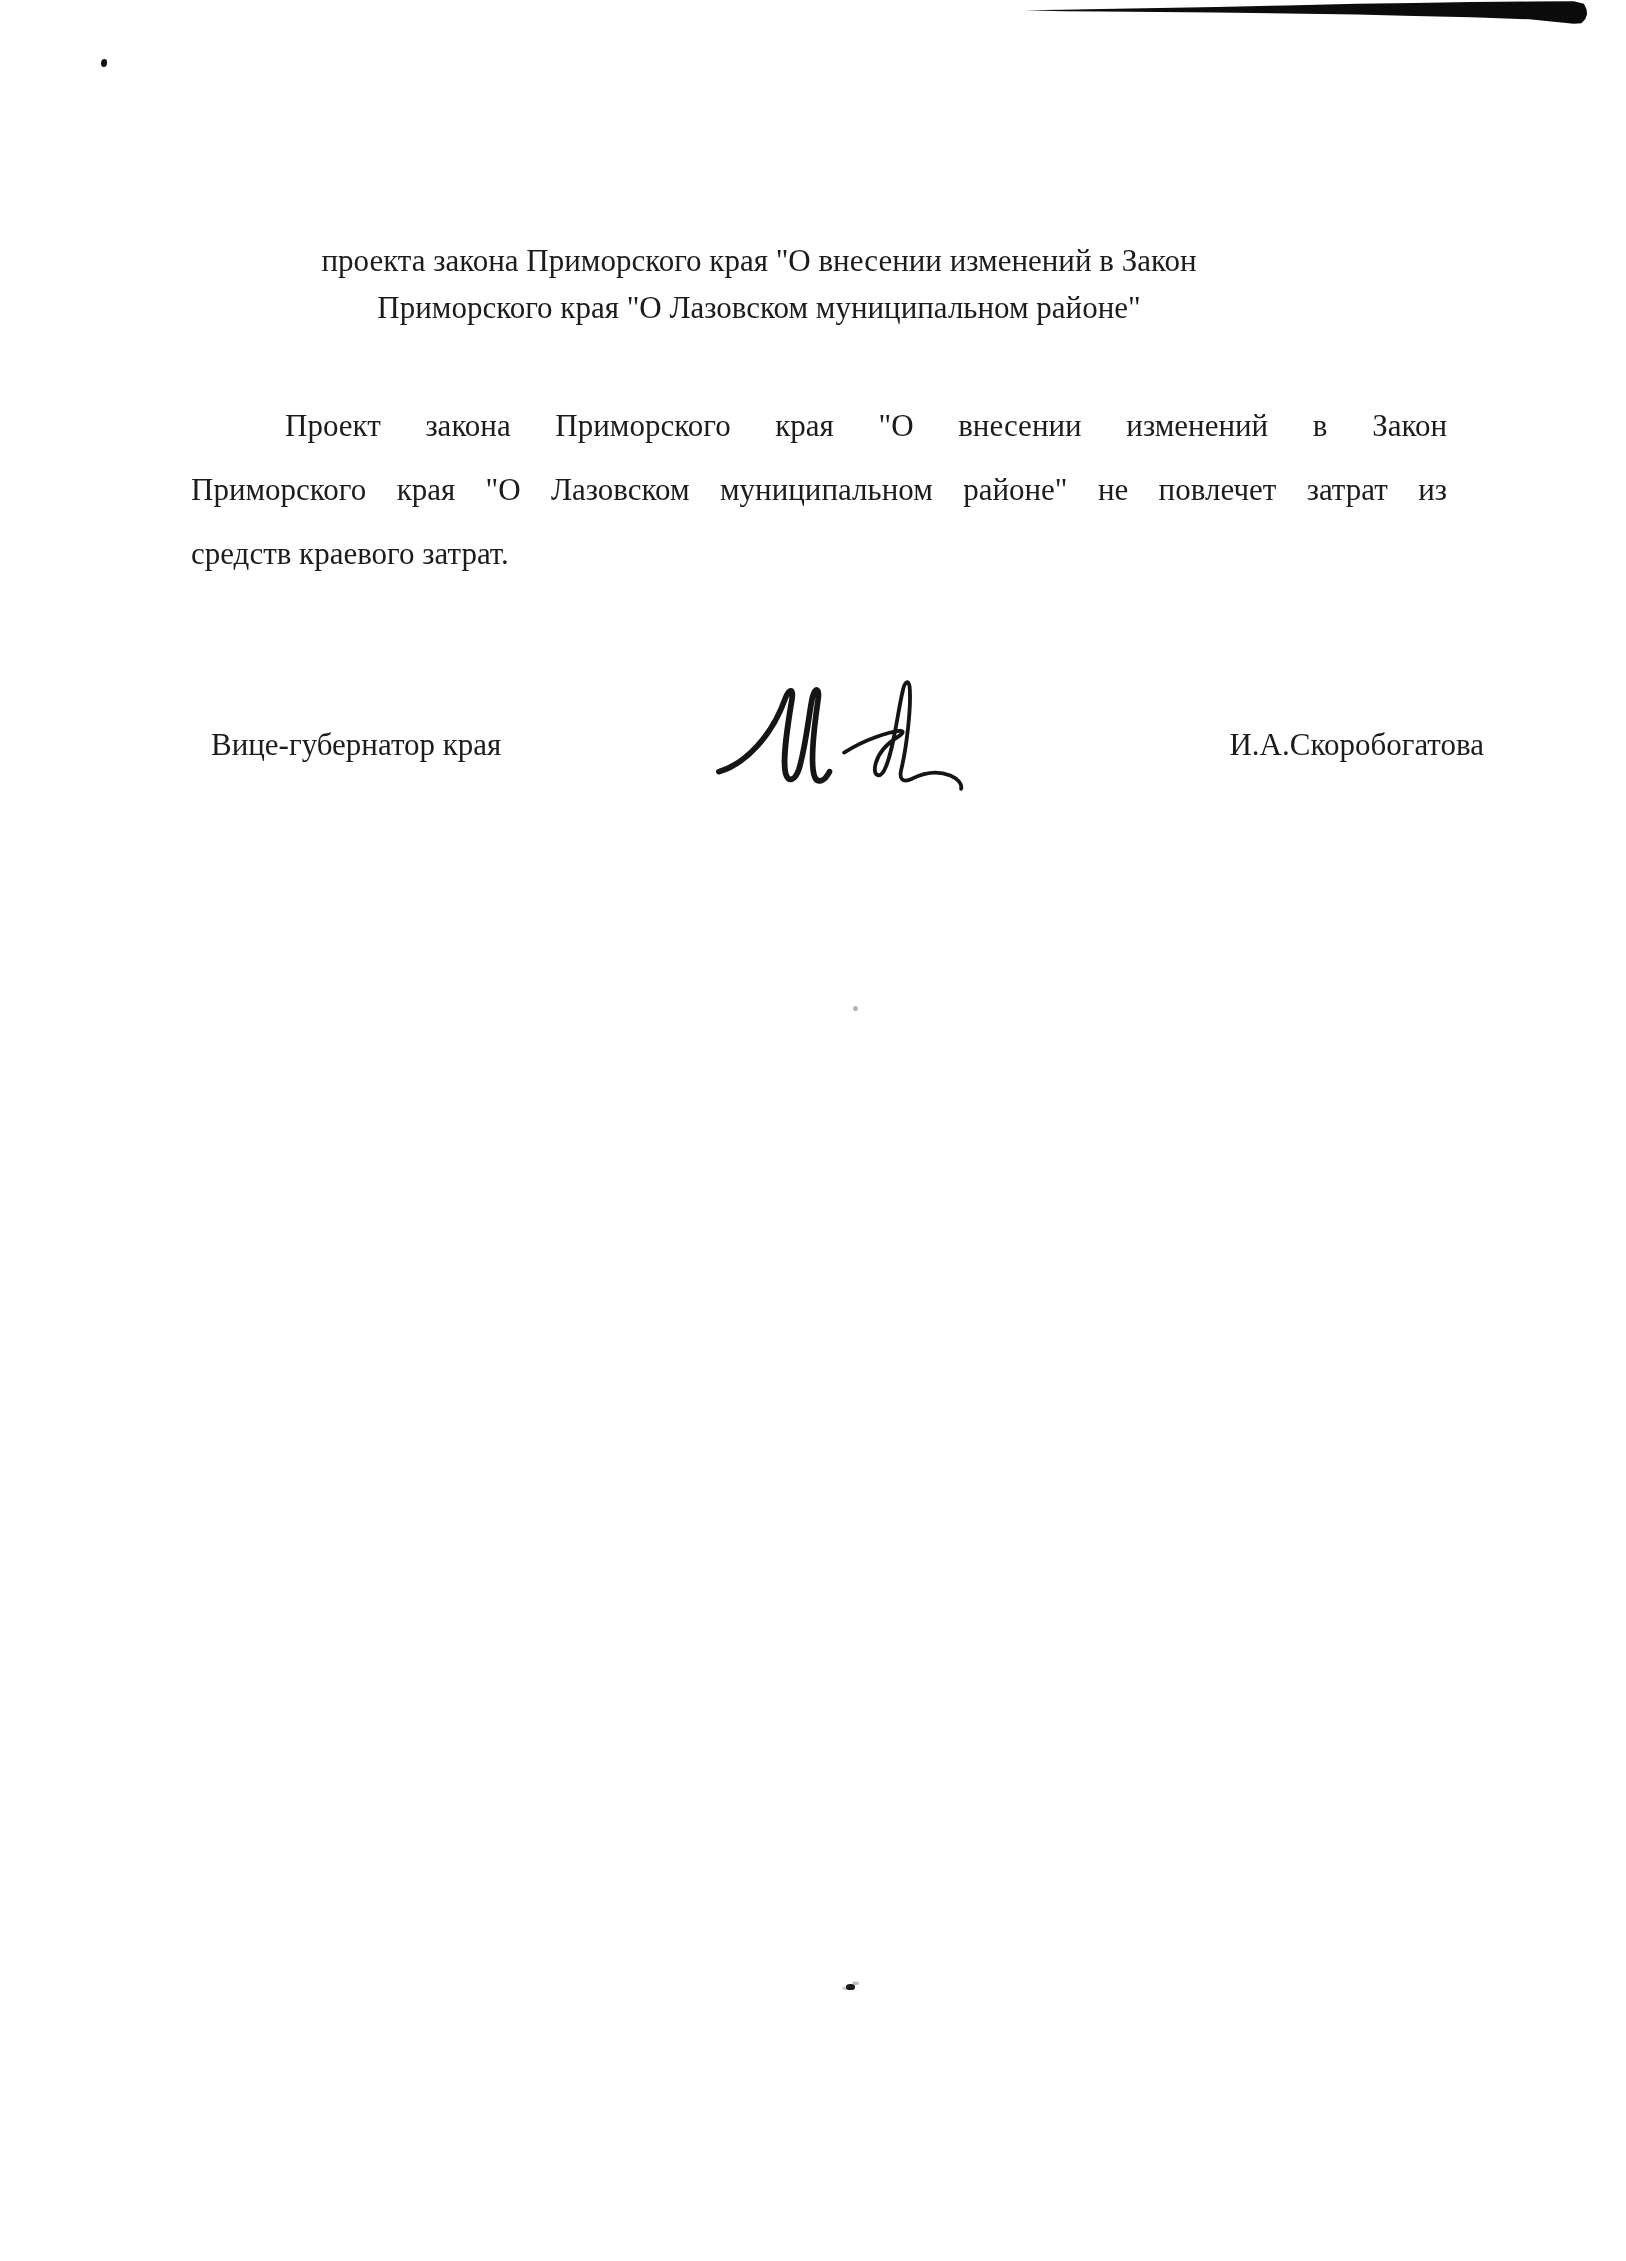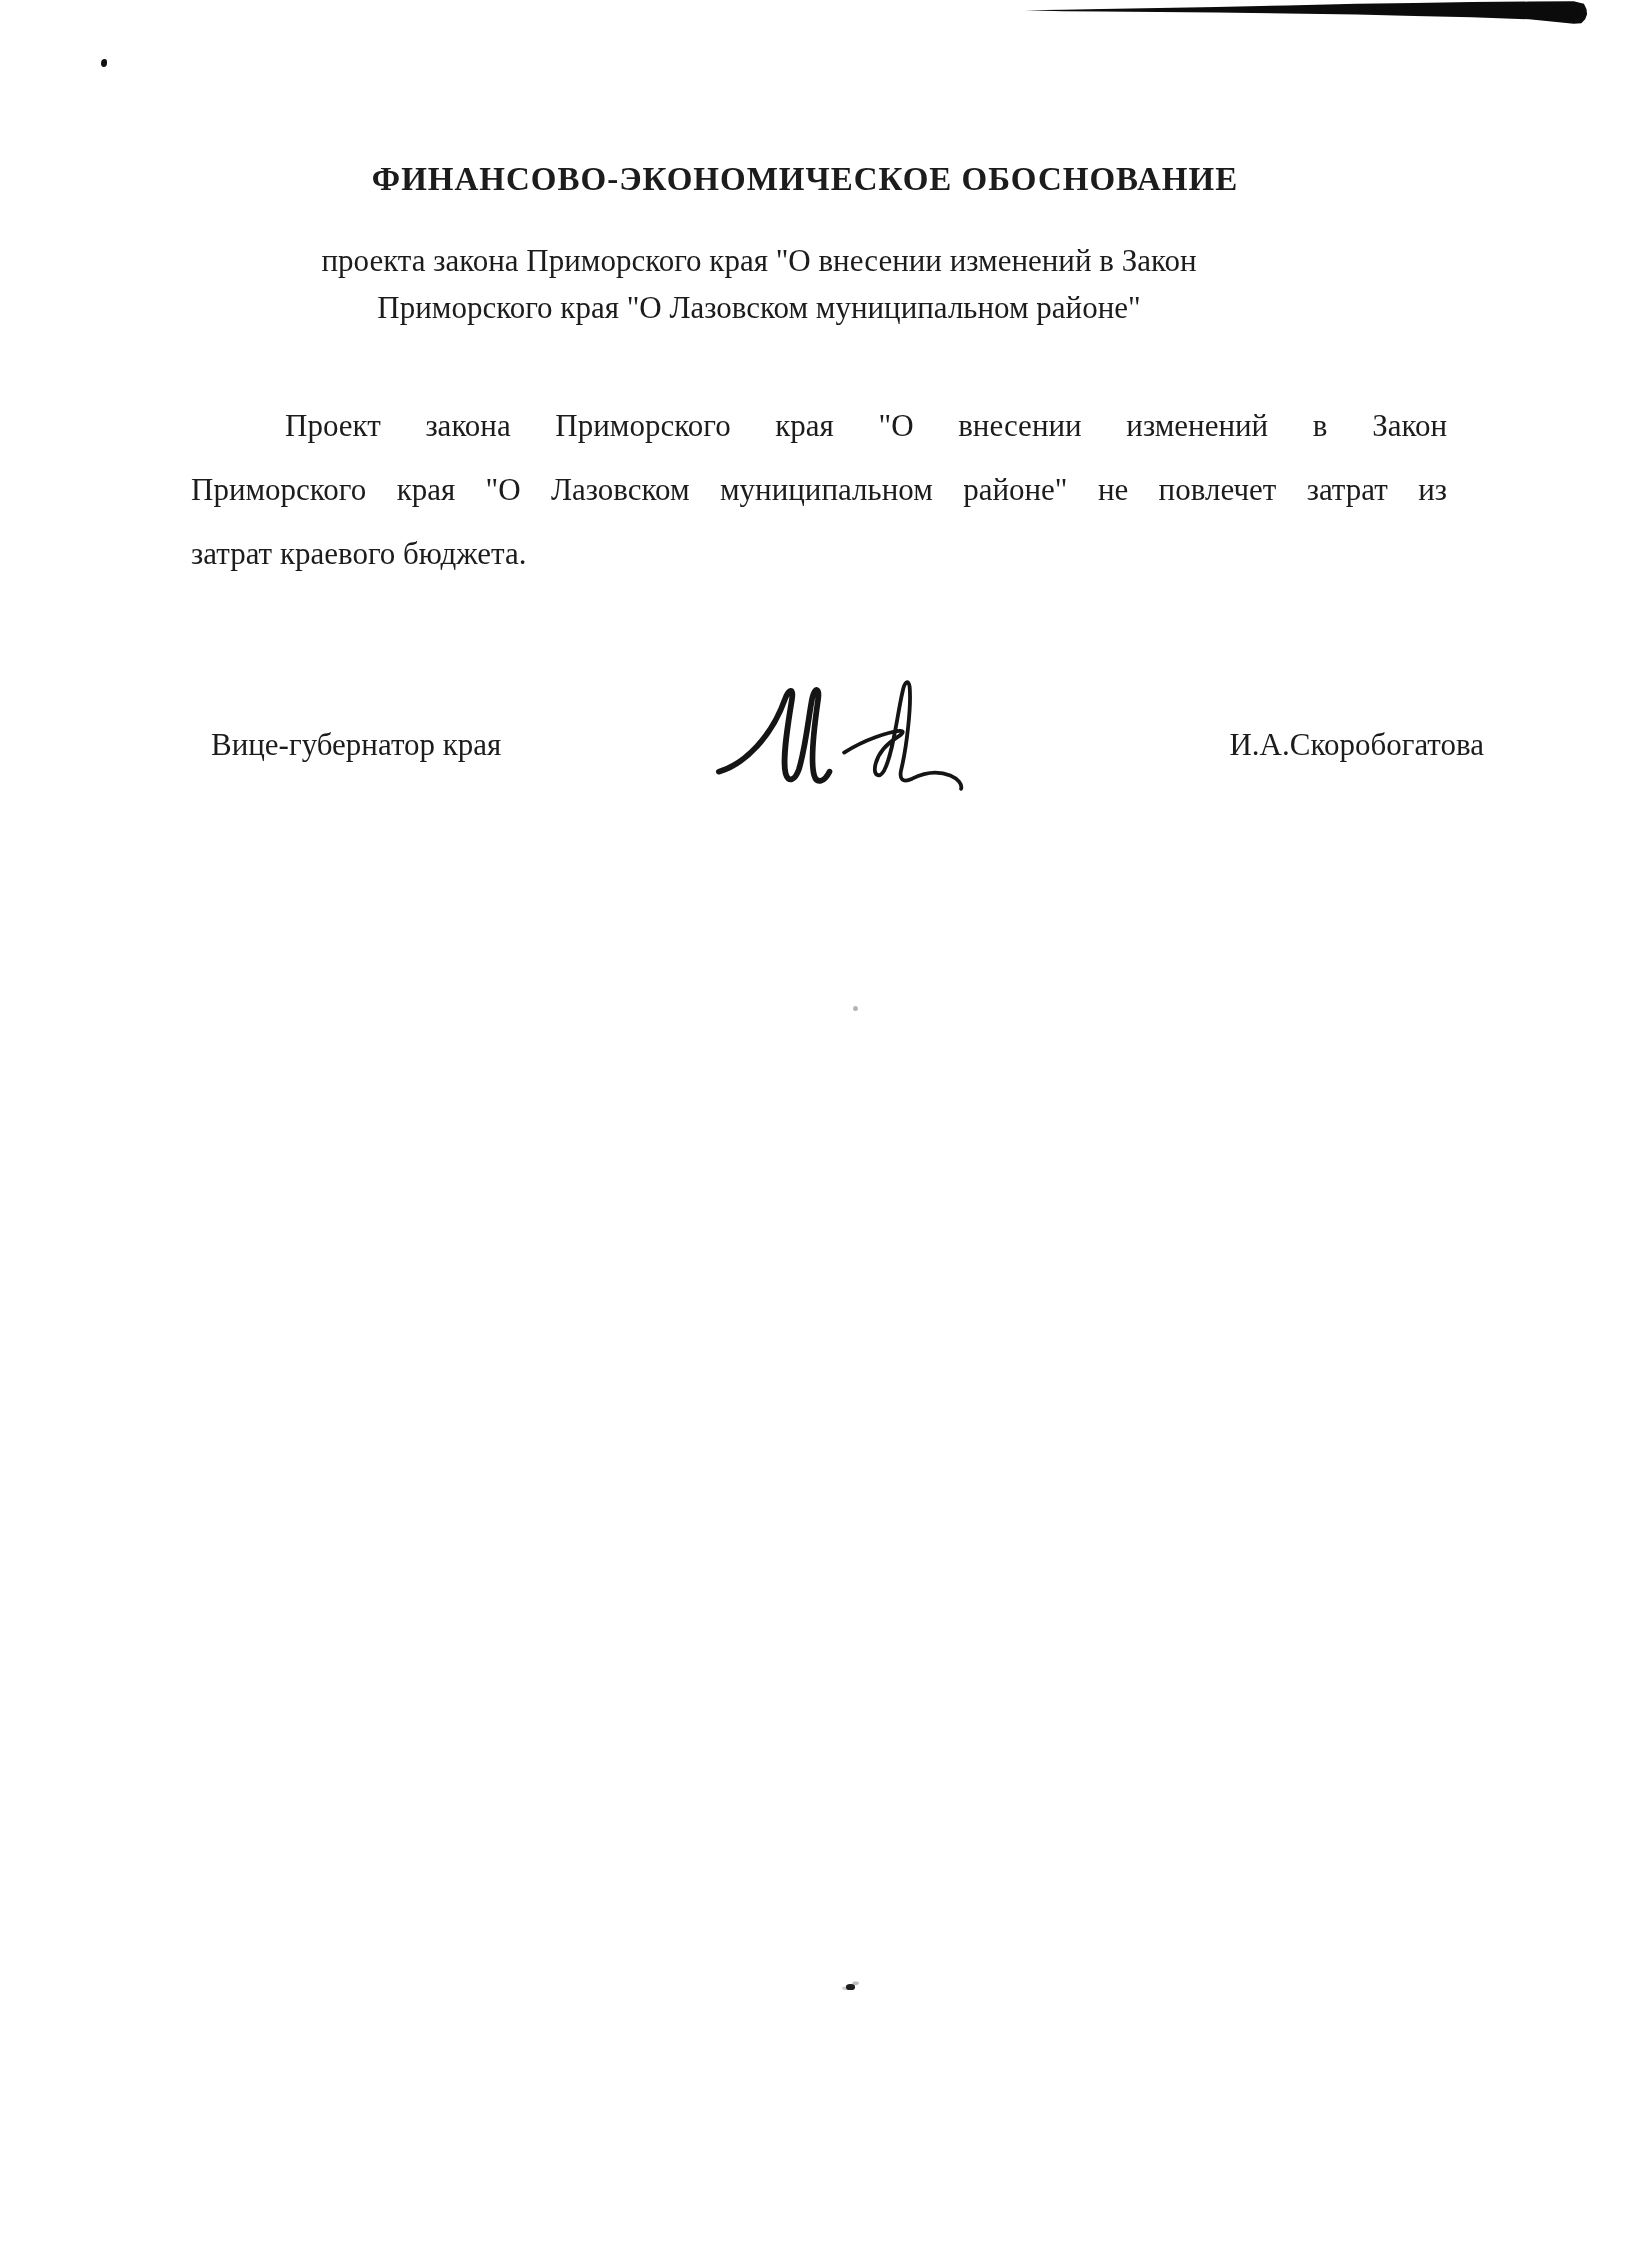--- a/index.html
+++ b/index.html
@@ -90,31 +90,30 @@
 
 <div class="page">
 
   <svg class="streak-svg" viewBox="0 0 884 42" preserveAspectRatio="none" aria-hidden="true">
     <polygon fill="#0c0c0c" points="0,16 60,15 120,14 210,12.5 300,11 410,8.5 520,6 610,4.5 700,3 790,2.5 860,2 876,6 880,14 881,22 878,30 872,36 860,37 790,30 700,27 610,25 520,22.5 410,21 300,19.5 210,18.5 120,18 60,17.5"></polygon>
     <polygon fill="#0c0c0c" opacity="0.85" points="520,9 700,6 860,8 874,20 860,33 700,24 520,19"></polygon>
   </svg>
 
   <div class="dot-artifact"></div>
 
-  <div class="doc-title">ФИНАНСОВО-ЭКОНОМИЧЕСКОЕ ОБОСНОВАНИЕ</div>
 
   <div class="doc-subtitle">
     <div>проекта закона Приморского края "О внесении изменений в Закон</div>
     <div>Приморского края "О Лазовском муниципальном районе"</div>
   </div>
 
   <div class="doc-body">
     <div class="body-line first">Проект закона Приморского края "О внесении изменений в Закон</div>
     <div class="body-line">Приморского края "О Лазовском муниципальном районе" не повлечет затрат из</div>
-    <div class="body-line last">затрат краевого бюджета.</div>
+    <div class="body-line last">средств краевого затрат.</div>
   </div>
 
   <div class="sig-row">
     <span class="sig-label">Вице-губернатор края</span>
     <span class="sig-name">И.А.Скоробогатова</span>
   </div>
 
   <svg class="signature-svg" viewBox="0 0 460 195" aria-hidden="true">
     <g fill="none" stroke="#151515" stroke-linecap="round" stroke-linejoin="round">
       <path stroke-width="9" d="M 8 152

